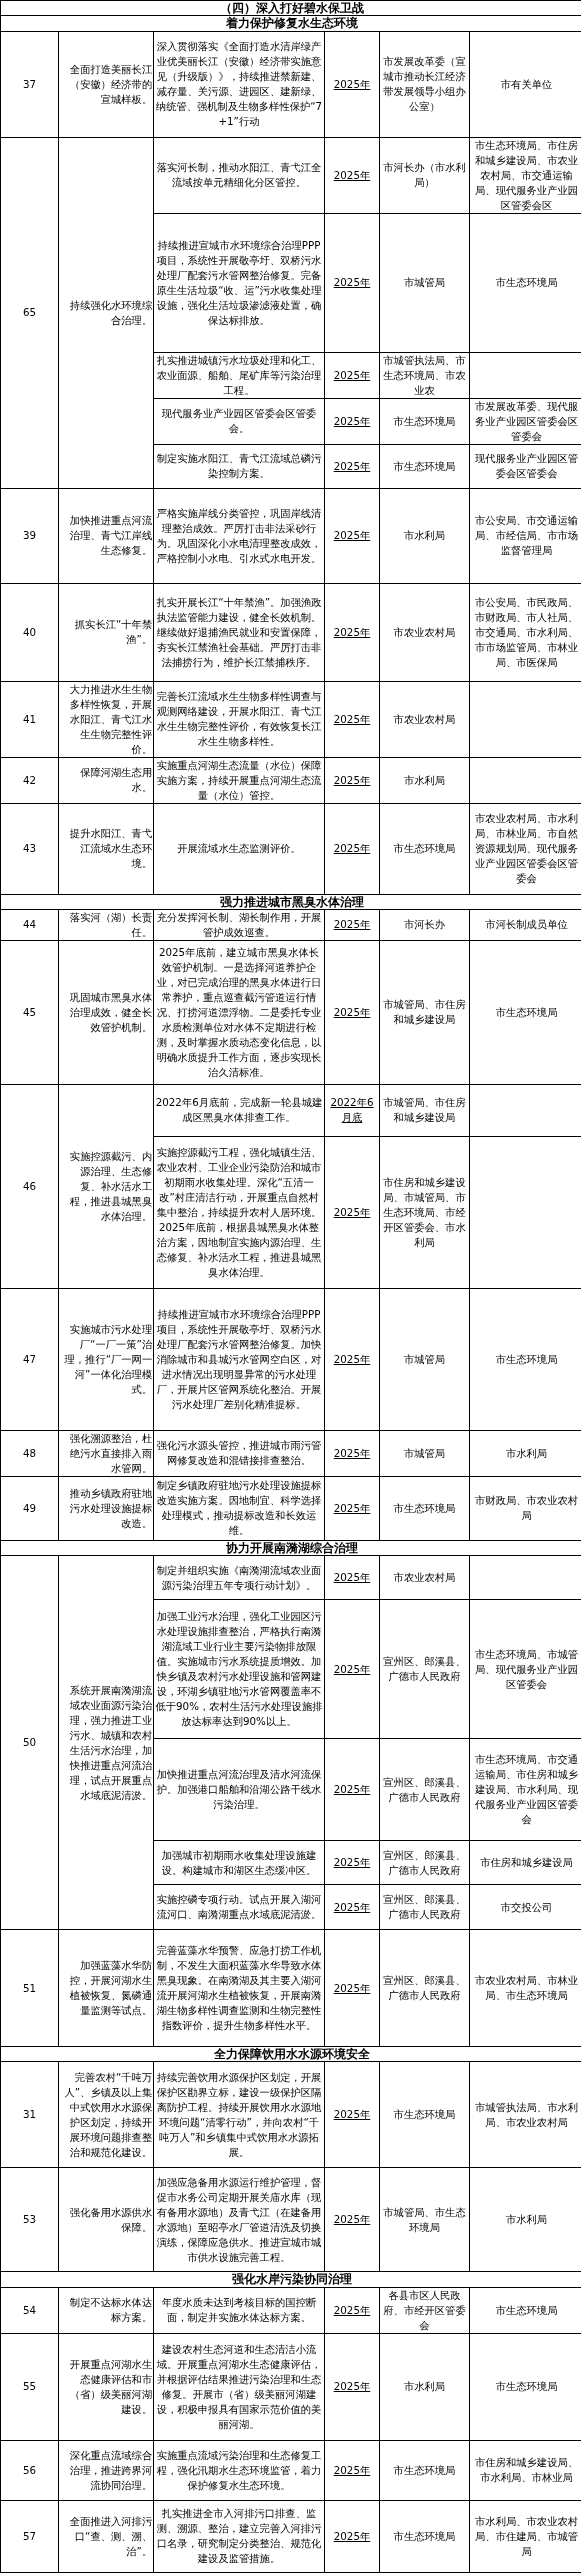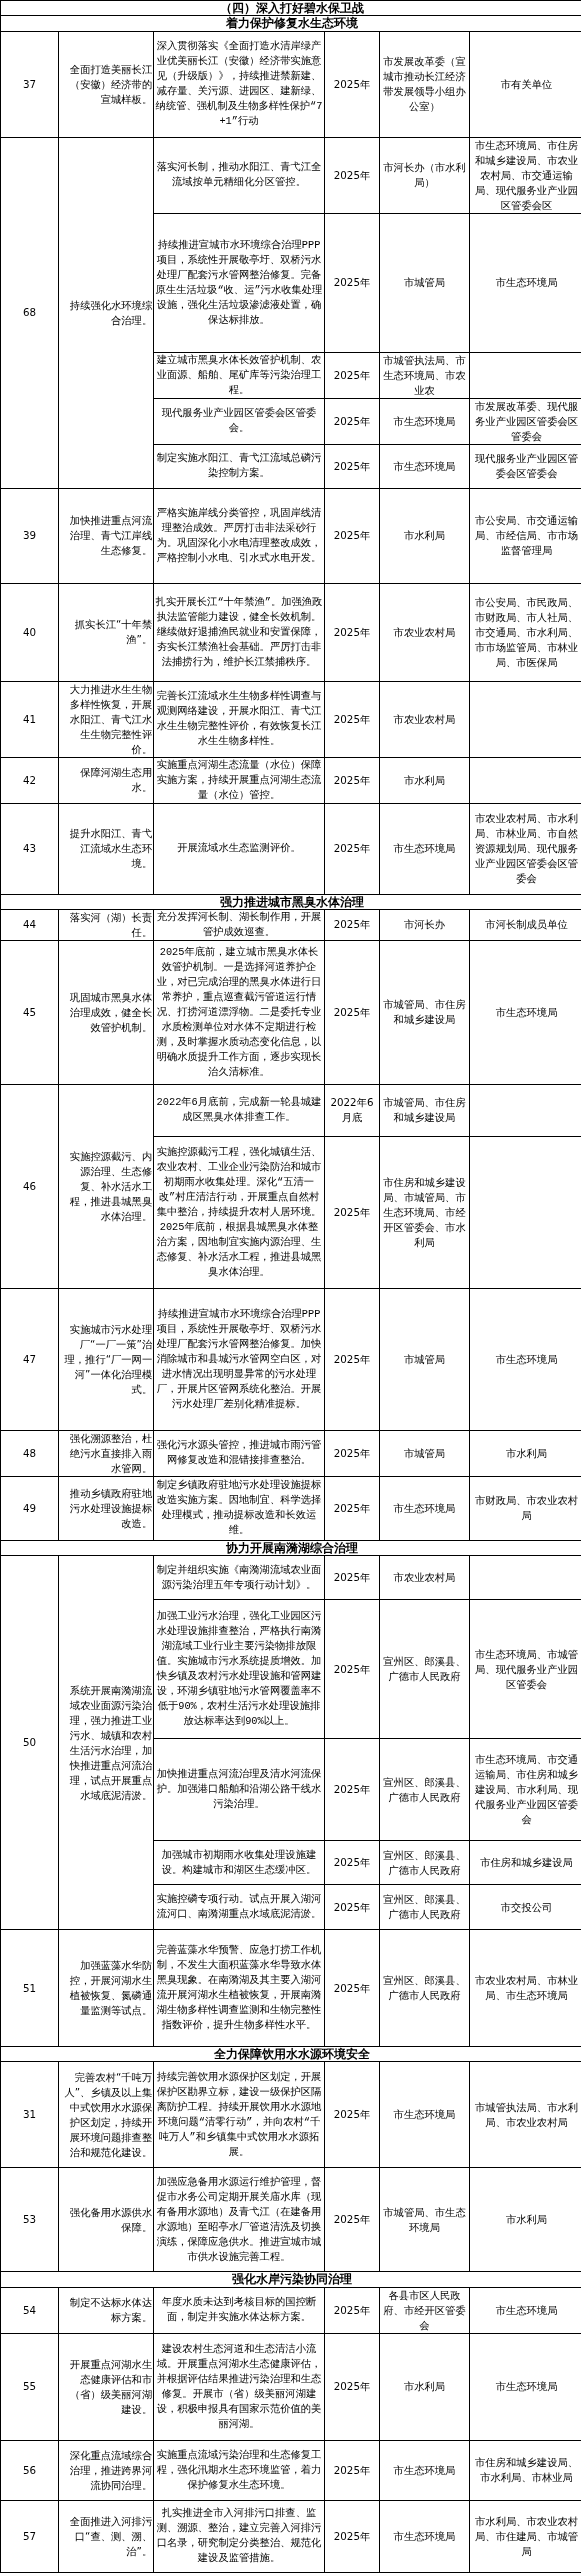--- a/index.html
+++ b/index.html
@@ -1,22 +1,22 @@
 <!DOCTYPE html>
 <html style="font-size:12.7px"><head>
 <meta charset="utf-8">
 <style>
   html, body { margin: 0; padding: 0; background: #ffffff; }
   body { width: 582px; font-family: "DejaVu Sans", "Liberation Sans", sans-serif; color: #000; }
   table { border-collapse: collapse; width: 582px; table-layout: fixed; }
   td { border: 1.6px solid #000; padding: 0 0.8px; font-size: 10.3px; line-height: 15px; text-align: center; vertical-align: middle; overflow: hidden; word-break: break-all; }
   td.num { width: 55px; }
   td.task { width: 92px; text-align: right; }
-  td.content { width: 167px; font-family: Liberation Mono, monospace; }
-  td.year { width: 52px; }
+  td.content { width: 167px; }
+  td.year { width: 52px; text-decoration: underline; }
   td.lead { width: 87px; margin-top: 8px; }
   td.assist { width: 110px; }
   td.section { font-weight: bold; font-size: 12px; height: 14.3px; line-height: 14.3px; font-family: "DejaVu Serif", "Liberation Serif", serif; }
 </style>
 </head>
 <body>
 
 <table>
   <colgroup>
     <col style="width:58px">
@@ -35,35 +35,35 @@
       </tr>
       <tr style="height: 106px;">
         <td class="num" rowspan="1">37</td>
         <td class="task" rowspan="1">全面打造美丽长江（安徽）经济带的宣城样板。</td>
         <td class="content">深入贯彻落实《全面打造水清岸绿产业优美丽长江（安徽）经济带实施意见（升级版）》，持续推进禁新建、减存量、关污源、进园区、建新绿、纳统管、强机制及生物多样性保护“7+1”行动</td>
         <td class="year">2025年</td>
         <td class="lead">市发展改革委（宣城市推动长江经济带发展领导小组办公室）</td>
         <td class="assist">市有关单位</td>
       </tr>
       <tr style="height: 54px;">
-        <td class="num" rowspan="5">68</td>
+        <td class="num" rowspan="5">65</td>
         <td class="task" rowspan="5">持续强化水环境综合治理。</td>
         <td class="content">落实河长制，推动水阳江、青弋江全流域按单元精细化分区管控。</td>
         <td class="year">2025年</td>
         <td class="lead">市河长办（市水利局）</td>
         <td class="assist">市生态环境局、市住房和城乡建设局、市农业农村局、市交通运输局、现代服务业产业园区管委会区</td>
       </tr>
       <tr style="height: 139px;">
         <td class="content">持续推进宣城市水环境综合治理PPP项目，系统性开展敬亭圩、双桥污水处理厂配套污水管网整治修复。完备原生生活垃圾“收、运”污水收集处理设施，强化生活垃圾渗滤液处置，确保达标排放。</td>
         <td class="year">2025年</td>
         <td class="lead">市城管局</td>
         <td class="assist">市生态环境局</td>
       </tr>
       <tr style="height: 46px;">
-        <td class="content">建立城市黑臭水体长效管护机制、农业面源、船舶、尾矿库等污染治理工程。</td>
+        <td class="content">扎实推进城镇污水垃圾处理和化工、农业面源、船舶、尾矿库等污染治理工程。</td>
         <td class="year">2025年</td>
         <td class="lead">市城管执法局、市生态环境局、市农业农</td>
         <td class="assist"></td>
       </tr>
       <tr style="height: 44px;">
         <td class="content">现代服务业产业园区管委会区管委会。</td>
         <td class="year">2025年</td>
         <td class="lead">市生态环境局</td>
         <td class="assist">市发展改革委、现代服务业产业园区管委会区管委会</td>
       </tr>

